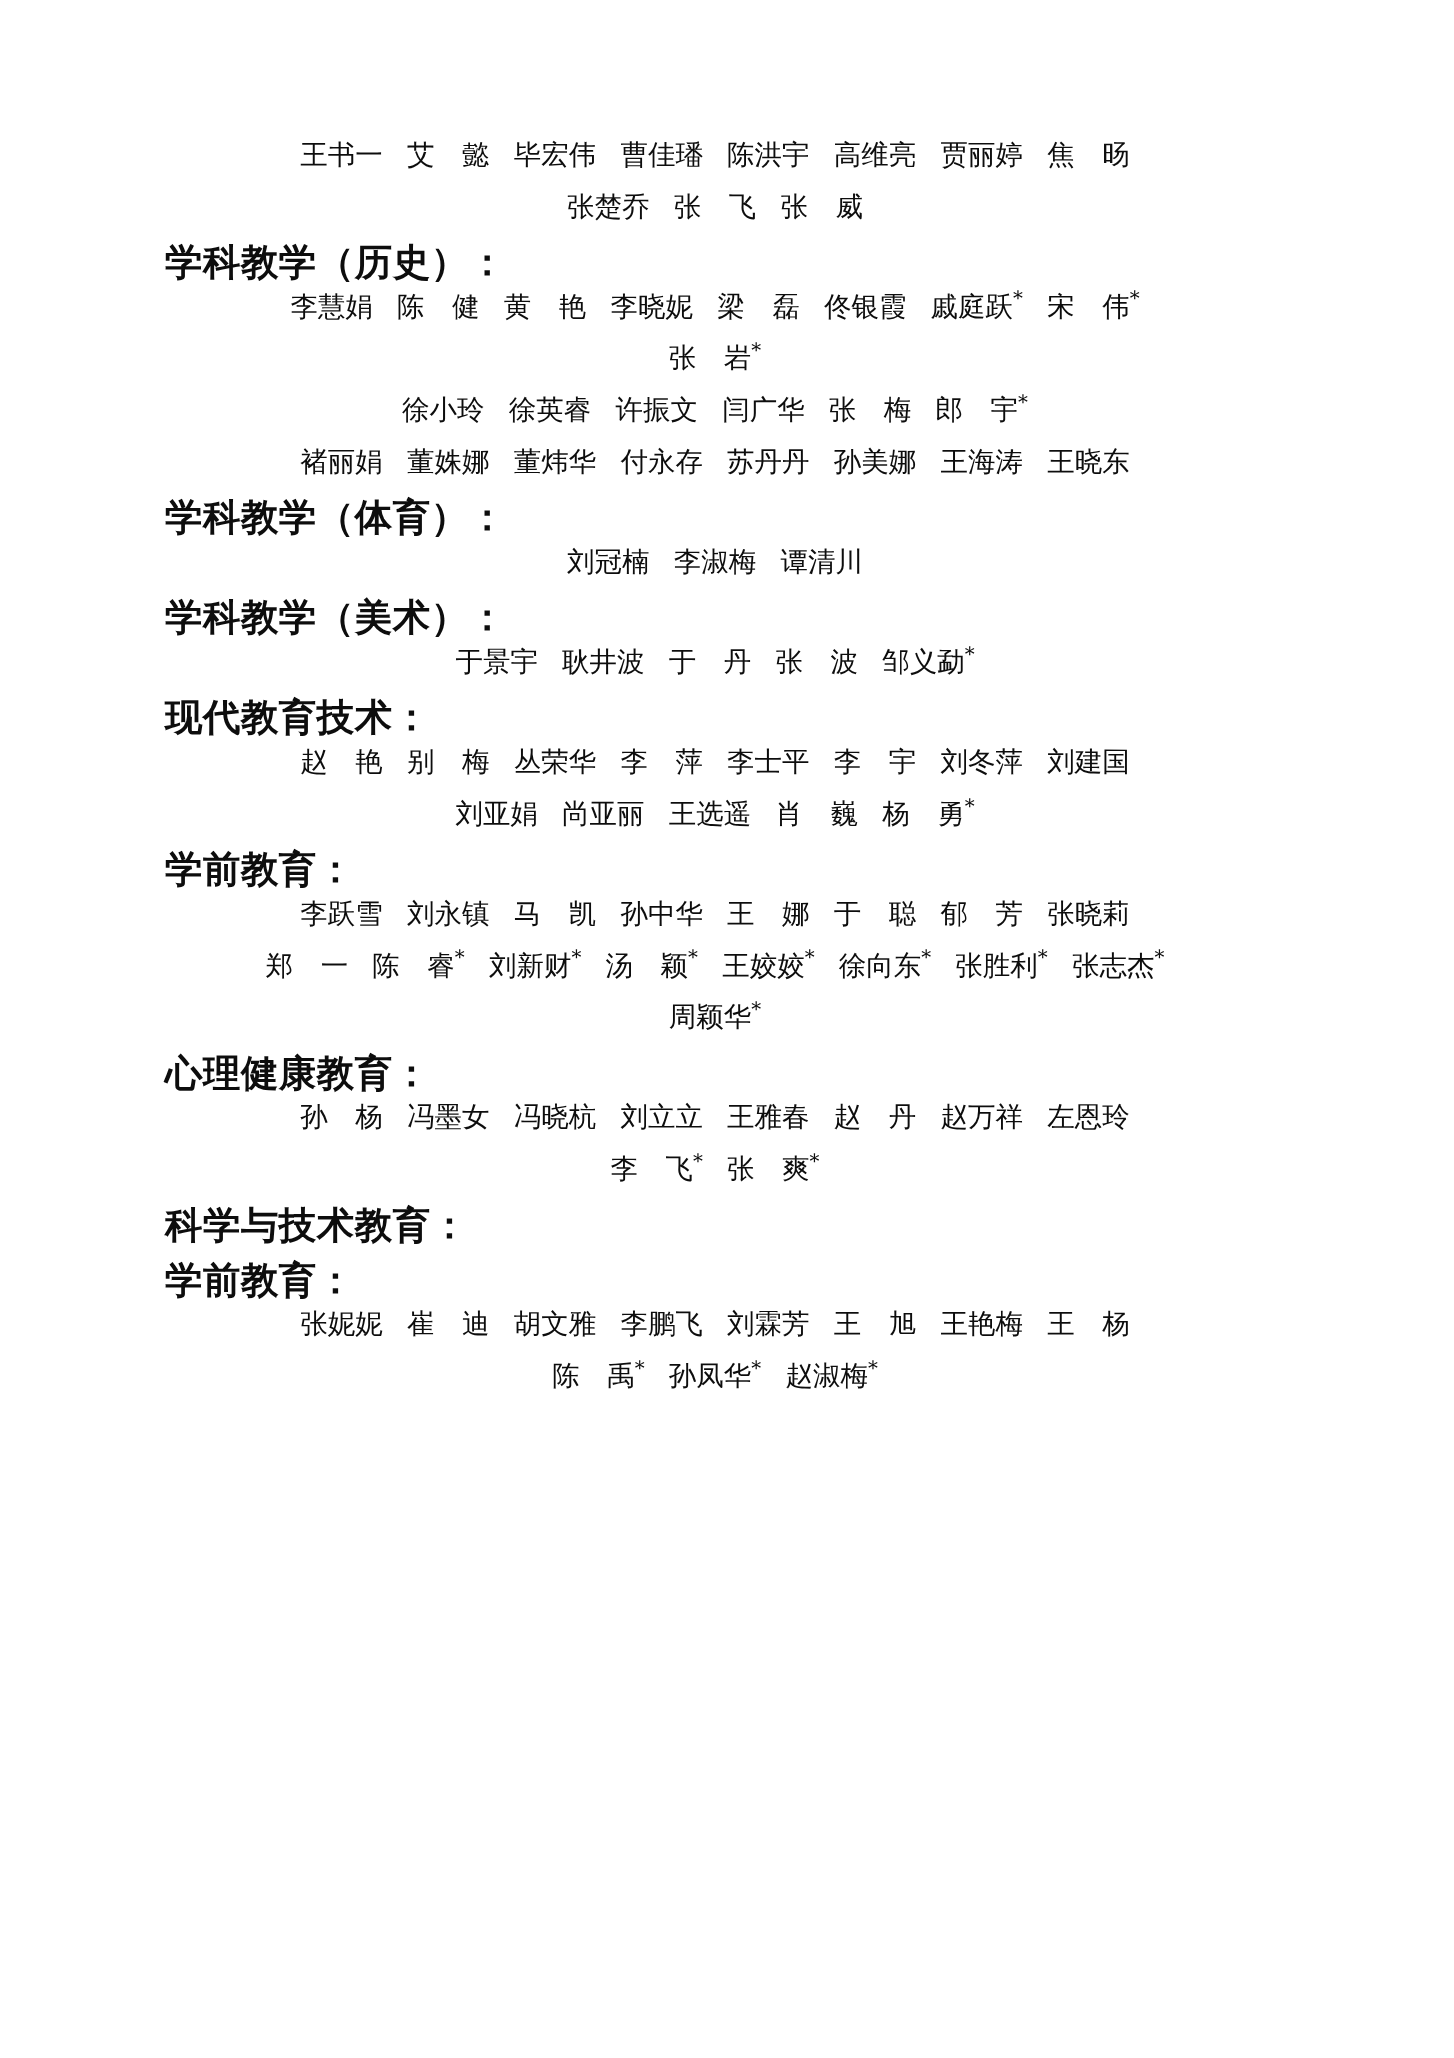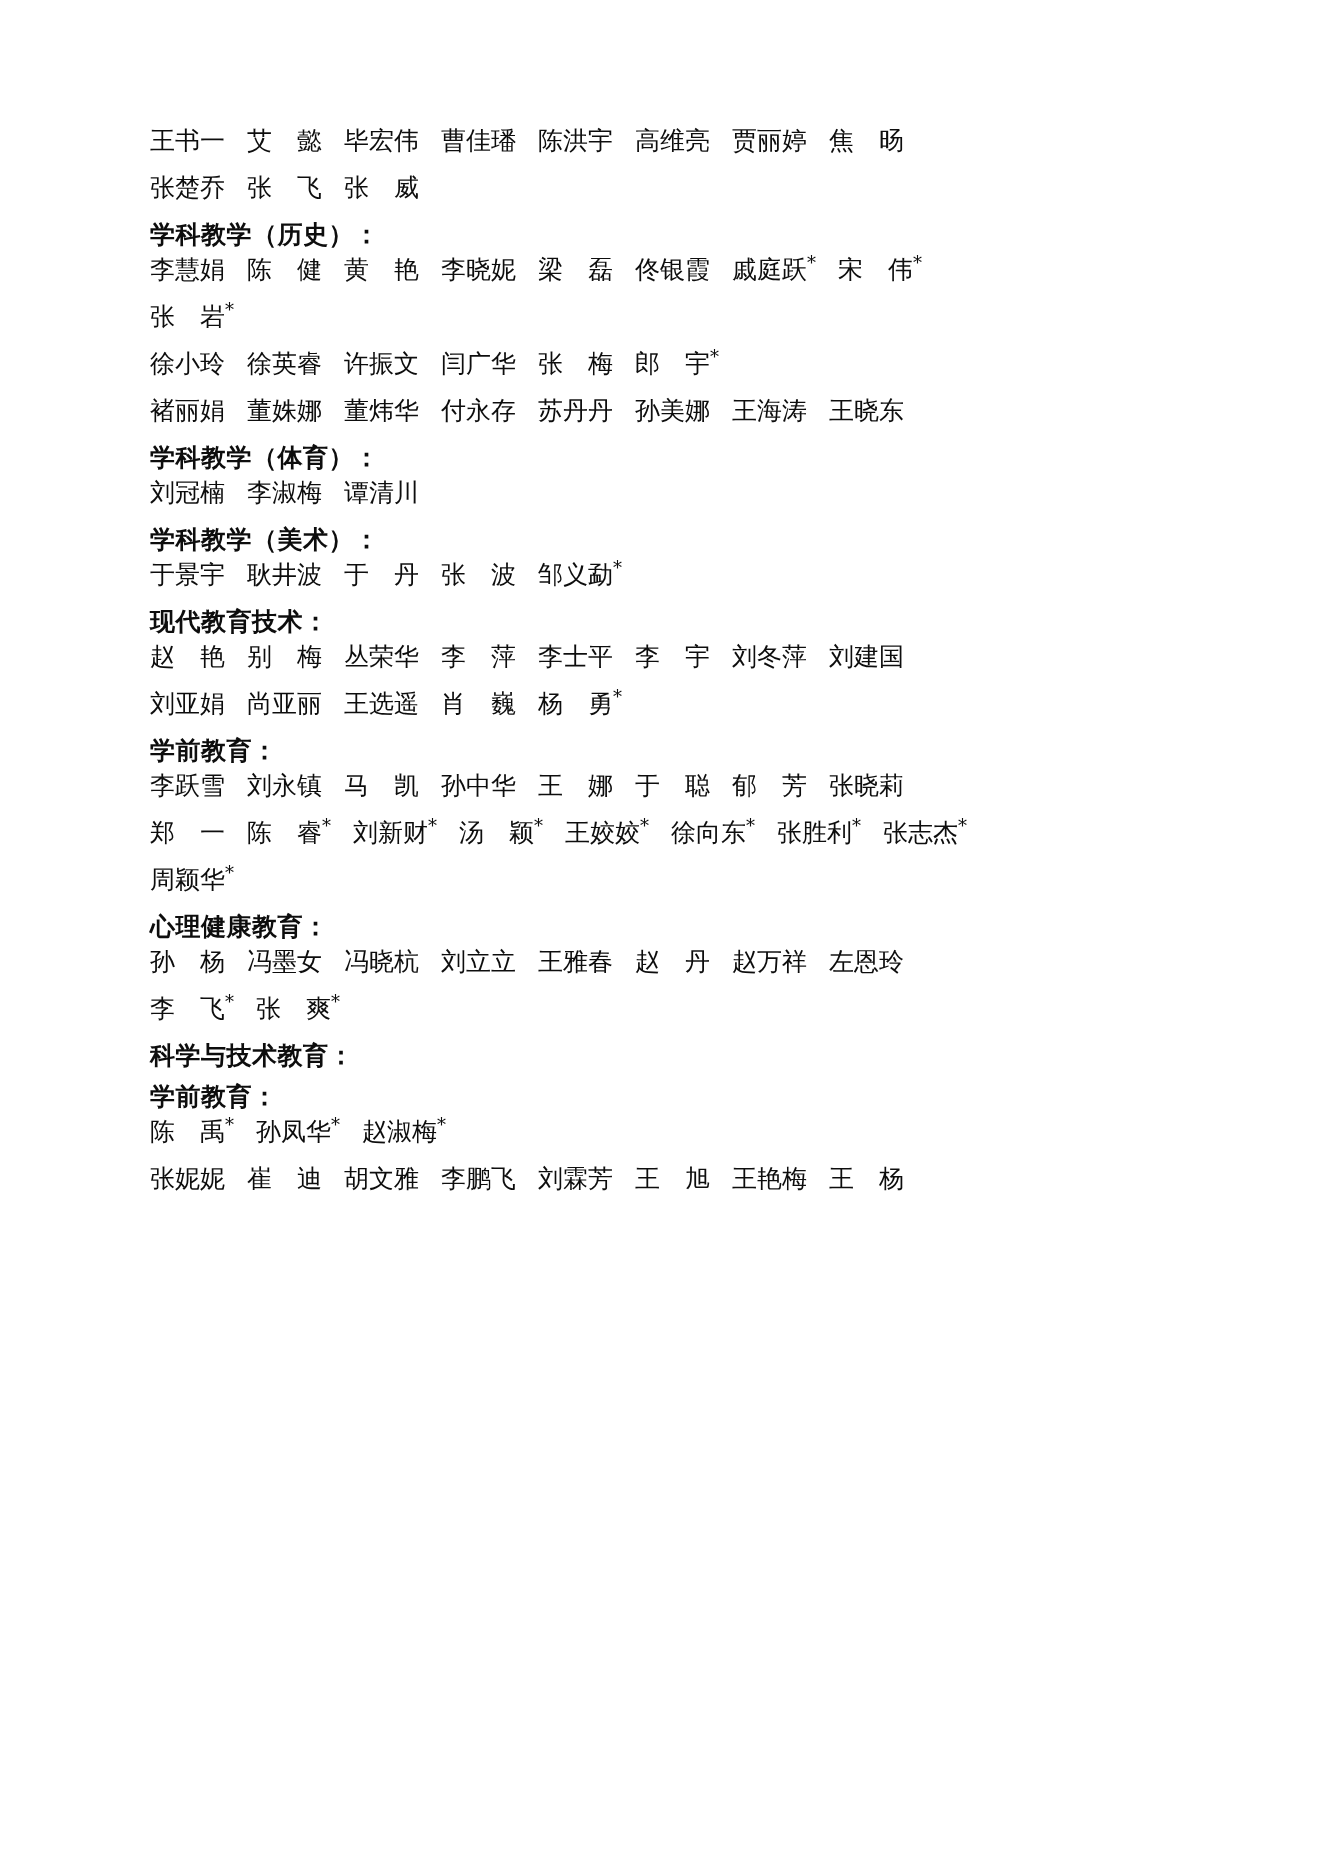--- a/index.html
+++ b/index.html
@@ -19,30 +19,31 @@
     min-height: 1871px;
     box-sizing: border-box;
     padding: 128px 150px 60px 150px;
   }
   .doc-body {
     width: 1000px;
   }
   .section-heading {
     font-family: "DejaVu Serif", "Liberation Serif", serif;
     font-weight: bold;
-    font-size: 25px;
+    font-size: 34px;
     line-height: 1;
     letter-spacing: 0.5px;
     margin: 16px 0 10px 0;
   }
   .name-line {
     font-size: 25px;
     line-height: 1;
     margin: 0 0 22px 0;
     white-space: nowrap;
+    text-align: center;
   }
   .name-line:last-child {
     margin-bottom: 22px;
   }
   .name {
     display: inline-block;
     margin-right: 22px;
   }
   .name:last-child {
     margin-right: 0;
@@ -74,16 +75,16 @@
       <div class="name-line"><span class="name">刘亚娟</span><span class="name">尚亚丽</span><span class="name">王选遥</span><span class="name">肖　巍</span><span class="name">杨　勇<span class="star">*</span></span></div>
       <div class="section-heading">学前教育：</div>
       <div class="name-line"><span class="name">李跃雪</span><span class="name">刘永镇</span><span class="name">马　凯</span><span class="name">孙中华</span><span class="name">王　娜</span><span class="name">于　聪</span><span class="name">郁　芳</span><span class="name">张晓莉</span></div>
       <div class="name-line"><span class="name">郑　一</span><span class="name">陈　睿<span class="star">*</span></span><span class="name">刘新财<span class="star">*</span></span><span class="name">汤　颖<span class="star">*</span></span><span class="name">王姣姣<span class="star">*</span></span><span class="name">徐向东<span class="star">*</span></span><span class="name">张胜利<span class="star">*</span></span><span class="name">张志杰<span class="star">*</span></span></div>
       <div class="name-line"><span class="name">周颖华<span class="star">*</span></span></div>
       <div class="section-heading">心理健康教育：</div>
       <div class="name-line"><span class="name">孙　杨</span><span class="name">冯墨女</span><span class="name">冯晓杭</span><span class="name">刘立立</span><span class="name">王雅春</span><span class="name">赵　丹</span><span class="name">赵万祥</span><span class="name">左恩玲</span></div>
       <div class="name-line"><span class="name">李　飞<span class="star">*</span></span><span class="name">张　爽<span class="star">*</span></span></div>
       <div class="section-heading">科学与技术教育：</div>
       <div class="section-heading">学前教育：</div>
+      <div class="name-line"><span class="name">张妮妮</span><span class="name">崔　迪</span><span class="name">胡文雅</span><span class="name">李鹏飞</span><span class="name">刘霖芳</span><span class="name">王　旭</span><span class="name">王艳梅</span><span class="name">王　杨</span></div>
       <div class="name-line"><span class="name">陈　禹<span class="star">*</span></span><span class="name">孙凤华<span class="star">*</span></span><span class="name">赵淑梅<span class="star">*</span></span></div>
-      <div class="name-line"><span class="name">张妮妮</span><span class="name">崔　迪</span><span class="name">胡文雅</span><span class="name">李鹏飞</span><span class="name">刘霖芳</span><span class="name">王　旭</span><span class="name">王艳梅</span><span class="name">王　杨</span></div>
     </div>
 </div>
 
 </body></html>

